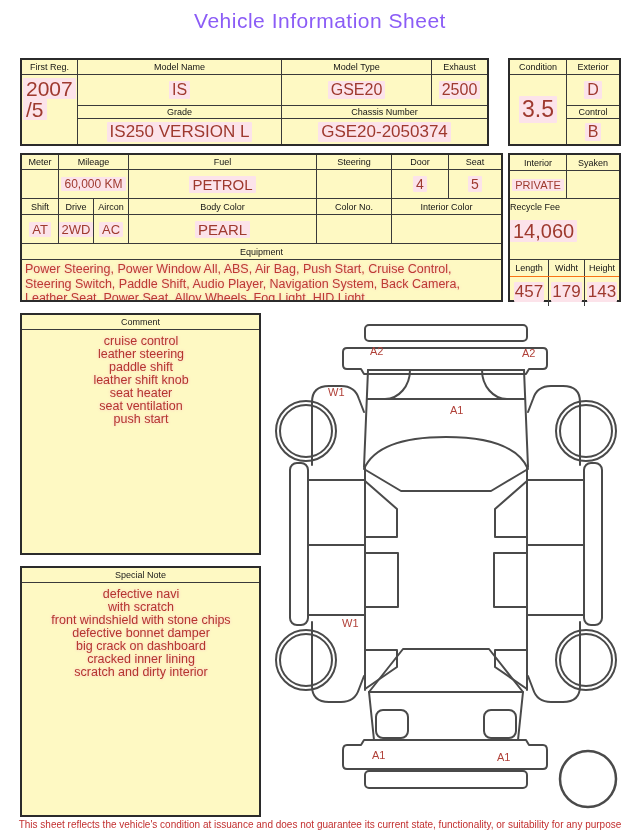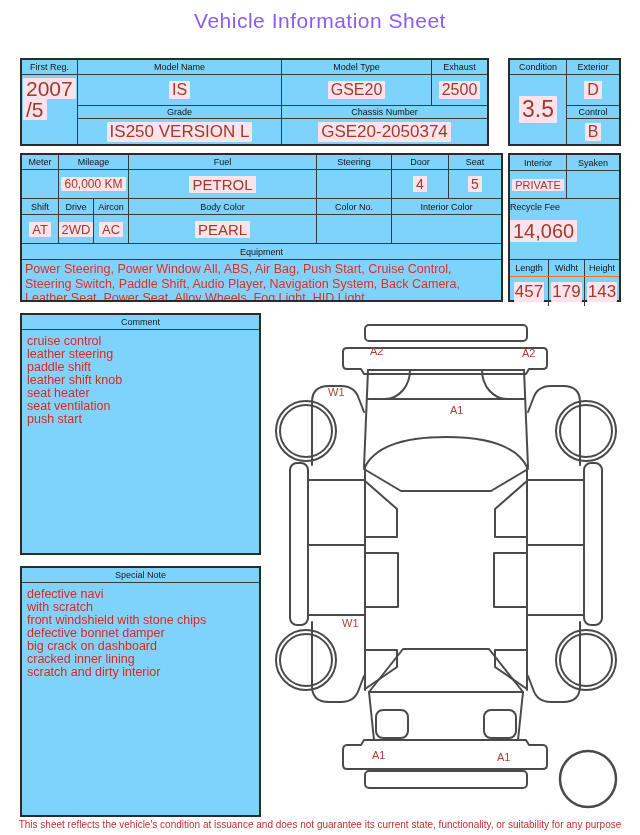--- a/index.html
+++ b/index.html
@@ -1,34 +1,34 @@
 <!DOCTYPE html>
 <html><head>
 <meta charset="utf-8">
 <style>
   html,body{margin:0;padding:0;background:#ffffff;}
   .page{position:relative;width:640px;height:835px;background:#ffffff;overflow:hidden;
         font-family:"Liberation Sans", sans-serif;color:#1a1a1a;}
   .title{position:absolute;top:9px;left:0;width:100%;text-align:center;
          font-size:21px;letter-spacing:.5px;color:#8b5cf6;}
-  .box{position:absolute;border:2px solid #2b2b2b;box-sizing:border-box;background:#7dd3fc;}
+  .box{position:absolute;border:2px solid #2b2b2b;box-sizing:border-box;background:#fef9c3;}
   .grid{display:grid;width:100%;height:100%;}
   .cell{border-right:1px solid #3a3a3a;border-bottom:1px solid #3a3a3a;
         display:flex;align-items:center;justify-content:center;overflow:hidden;box-sizing:border-box;}
   .nbr{border-right:none!important;}
   .nbb{border-bottom:none!important;}
   .hdr{font-size:9px;color:#141414;}
   .val{color:#9e392e;}
   .hl{background:#fce3ea;padding:0 3px;border-radius:1px;white-space:nowrap;}
   .listtext{color:#b5352d;}
   .sheetnote{position:absolute;top:819px;left:0;width:100%;text-align:center;
              font-size:10px;color:#c22f2f;}
   .listbox-header{height:14px;border-bottom:1px solid #3a3a3a;display:flex;
                   align-items:center;justify-content:center;font-size:9px;}
-  .listbox-body{padding:5px 4px 0 5px;font-size:12.5px;line-height:13px;text-align:left;}
+  .listbox-body{padding:5px 4px 0 5px;font-size:12.5px;line-height:13px;text-align:center;}
   .listbox-body div{text-shadow:0 0 3px rgba(247,183,203,.85);}
   .equiptext{display:block;text-align:left;font-size:12.5px;line-height:14.5px;
              padding:2px 3px 0 3px;color:#bd3a31;text-shadow:0 0 3px rgba(247,183,203,.85);}
   .frval{flex-direction:column;align-items:flex-start;justify-content:flex-start;
          font-size:21px;line-height:21px;padding:3px 0 0 1px;}
   svg text{font-family:"Liberation Sans",sans-serif;font-size:11px;fill:#b04038;}
   .flexrow{display:flex;}
 </style>
 </head>
 <body>

